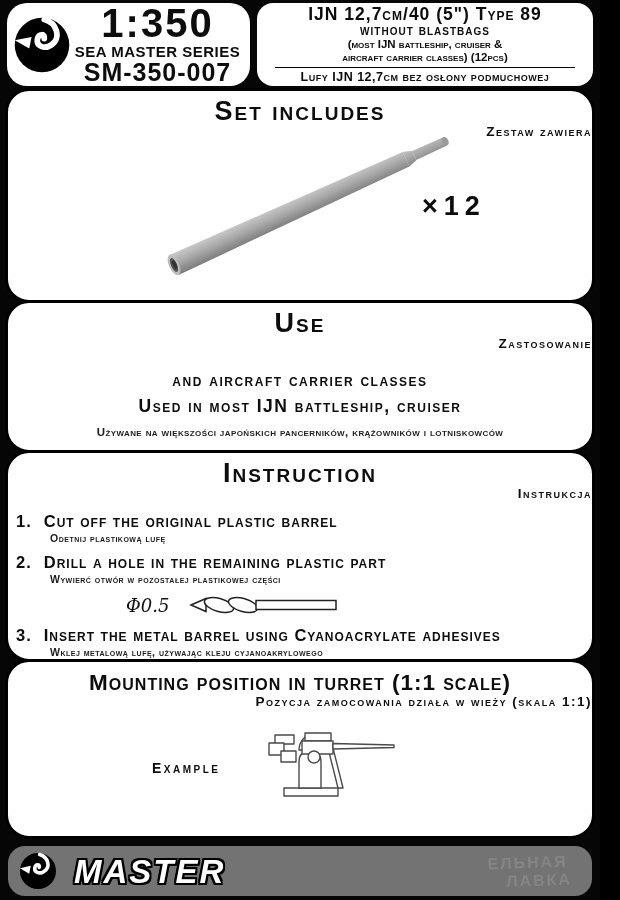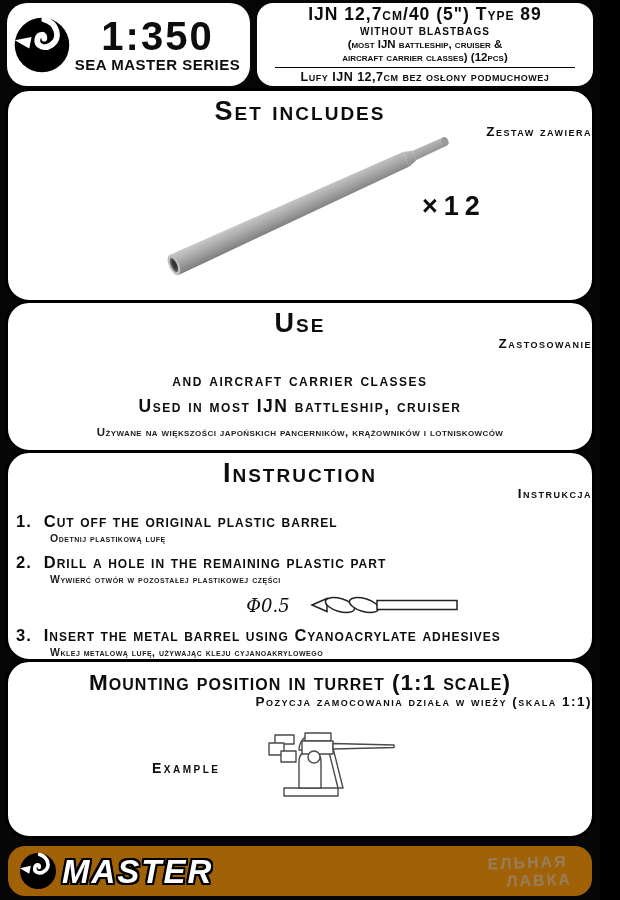--- a/index.html
+++ b/index.html
@@ -52,33 +52,33 @@
 
   
   .use-body{margin-top:16px;text-align:center;font-weight:bold;font-size:17.5px;letter-spacing:1.5px;line-height:1.45;}
   .use-pl{margin-top:7px;text-align:center;font-size:11.5px;letter-spacing:0.4px;font-weight:bold;color:#1c1c1c;}
 
   
   .steps{margin:10px 12px 0 8px;}
   .step-en{font-size:16.5px;font-weight:bold;letter-spacing:1px;line-height:1.15;}
   .step-num{margin-right:12px;}
   .step-pl{font-size:10.5px;letter-spacing:0.5px;margin:1px 0 9px 34px;color:#1a1a1a;font-weight:bold;}
-  .drill-row{display:flex;align-items:center;gap:20px;margin:2px 0 10px 110px;justify-content:center;}
+  .drill-row{display:flex;align-items:center;gap:20px;margin:2px 0 10px 110px;}
   .phi{font-family:"DejaVu Serif",serif;font-style:italic;font-size:18px;color:#111;}
 
   
   #panel-mounting .sec-title{font-size:22.5px;margin-top:9px;letter-spacing:1px;}
   .example-label{position:absolute;left:144px;top:98px;font-size:14px;font-weight:bold;letter-spacing:2.5px;}
   .turret-wrap{position:absolute;left:254px;top:58px;width:140px;height:90px;}
 
   
   .footer-box{
     position:absolute;left:8px;right:8px;top:846px;height:50px;
-    background:#a16207;border-radius:17px;
-    display:flex;align-items:center;padding:8px 10px;box-sizing:border-box;gap:4px;
+    background:#737373;border-radius:17px;
+    display:flex;align-items:center;padding:8px 10px;box-sizing:border-box;gap:16px;
   }
   .brand-logo-text{
     font-size:33px;font-weight:900;font-style:italic;letter-spacing:2px;
     color:#fff;line-height:1;
     text-shadow:-2px -2px 0 #000,2px -2px 0 #000,-2px 2px 0 #000,2px 2px 0 #000,0 2px 0 #000,0 -2px 0 #000,2px 0 0 #000,-2px 0 0 #000;
   }
   .footer-right{flex:1;text-align:center;line-height:1.12;}
   .website{font-size:19px;font-weight:bold;letter-spacing:2.5px;}
   .copyright{font-size:11px;font-weight:bold;letter-spacing:0.8px;}
   .made-in{font-size:12.5px;font-weight:bold;letter-spacing:1.5px;}
@@ -98,20 +98,21 @@
 
   <div class="header-left">
     <svg width="58" height="72" viewBox="0 0 100 120">
       <circle cx="50" cy="60" r="47" fill="#000"></circle>
       <path d="M54 16 C76 22 84 48 66 60 C54 68 40 62 42 50 C44 40 56 40 54 49" stroke="#fff" stroke-width="10" fill="none" stroke-linecap="round"></path>
       <polygon points="3,52 32,46 28,66" fill="#fff"></polygon>
     </svg>
     <div class="brand-col">
       <div class="scale-big">1:350</div>
       <div class="series">SEA MASTER SERIES</div>
+      <div class="prod-code">SM-350-007</div>
     </div>
   </div>
 
   <div class="header-right">
     <div class="hr-t1 sc">IJN 12,7cm/40 (5") Type 89</div>
     <div class="hr-t2 sc">without blastbags</div>
     <div class="hr-t3 sc">(most IJN battleship, cruiser &amp;</div>
     <div class="hr-t3 sc">aircraft carrier classes) (12pcs)</div>
     <div class="hr-div"></div>
     <div class="hr-t5 sc">Lufy IJN 12,7cm bez osłony podmuchowej</div>

